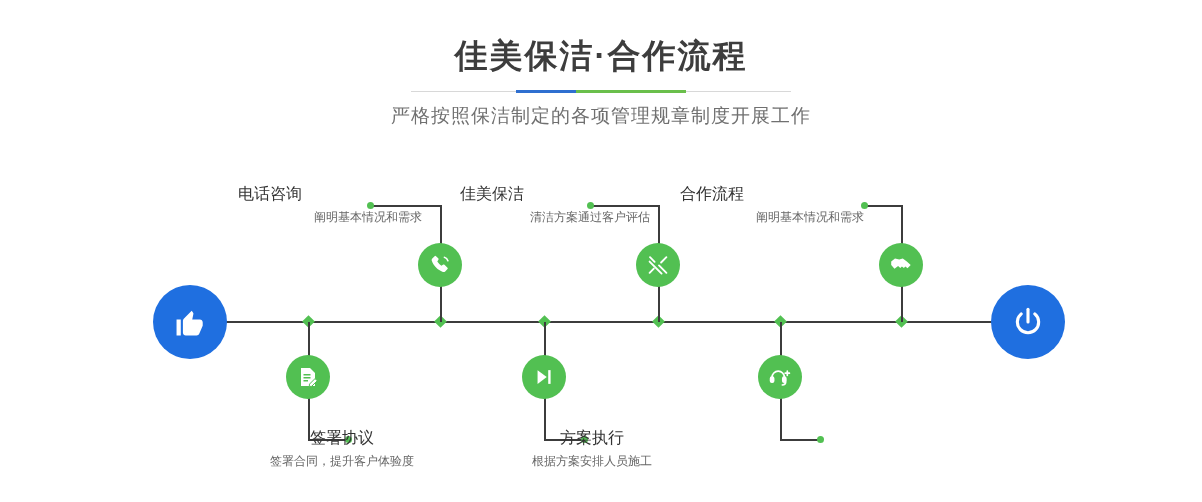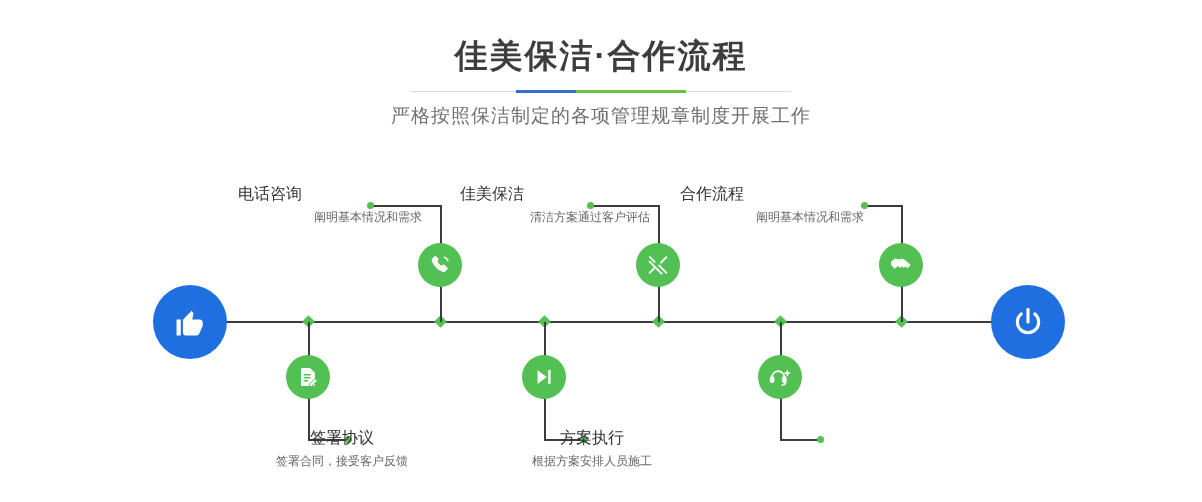--- a/index.html
+++ b/index.html
@@ -221,21 +221,21 @@
       <span>
         <svg width="24" height="24" viewBox="0 0 24 24" fill="#ffffff">
           <path d="M5 3h9l5 5v13H5z" fill="#ffffff"></path>
           <path d="M7.5 9h7v1.4h-7zM7.5 12h7v1.4h-7zM7.5 15h4.5v1.4H7.5z" fill="#52c052"></path>
           <path d="M19 13.6l-5.5 5.5-.2 2.4 2.4-.2 5.5-5.5z" fill="#ffffff" stroke="#52c052" stroke-width="1"></path>
         </svg>
       </span>
     </div>
     <div class="labelbox" style="left:212px; top:427px; width:260px;">
       <div class="lab-title">签署协议</div>
-      <div class="lab-desc">签署合同，接受客户反馈</div>
+      <div class="lab-desc">签署合同，提升客户体验度</div>
     </div>
 
     <div class="connector" style="left:658px; top:205px; width:2px; height:117px;"></div>
     <div class="connector" style="left:592px; top:205px; width:68px; height:2px;"></div>
     <div class="dot" style="left:587px; top:202px;"></div>
     <div class="node" style="left:636px; top:243px;">
       <span>
         <svg width="24" height="24" viewBox="0 0 24 24" fill="none" stroke="#ffffff" stroke-width="1.9" stroke-linecap="round">
           <path d="M4 4.2l4.6 4.6"></path>
           <path d="M3.6 8.6l5 5 7 7"></path>

